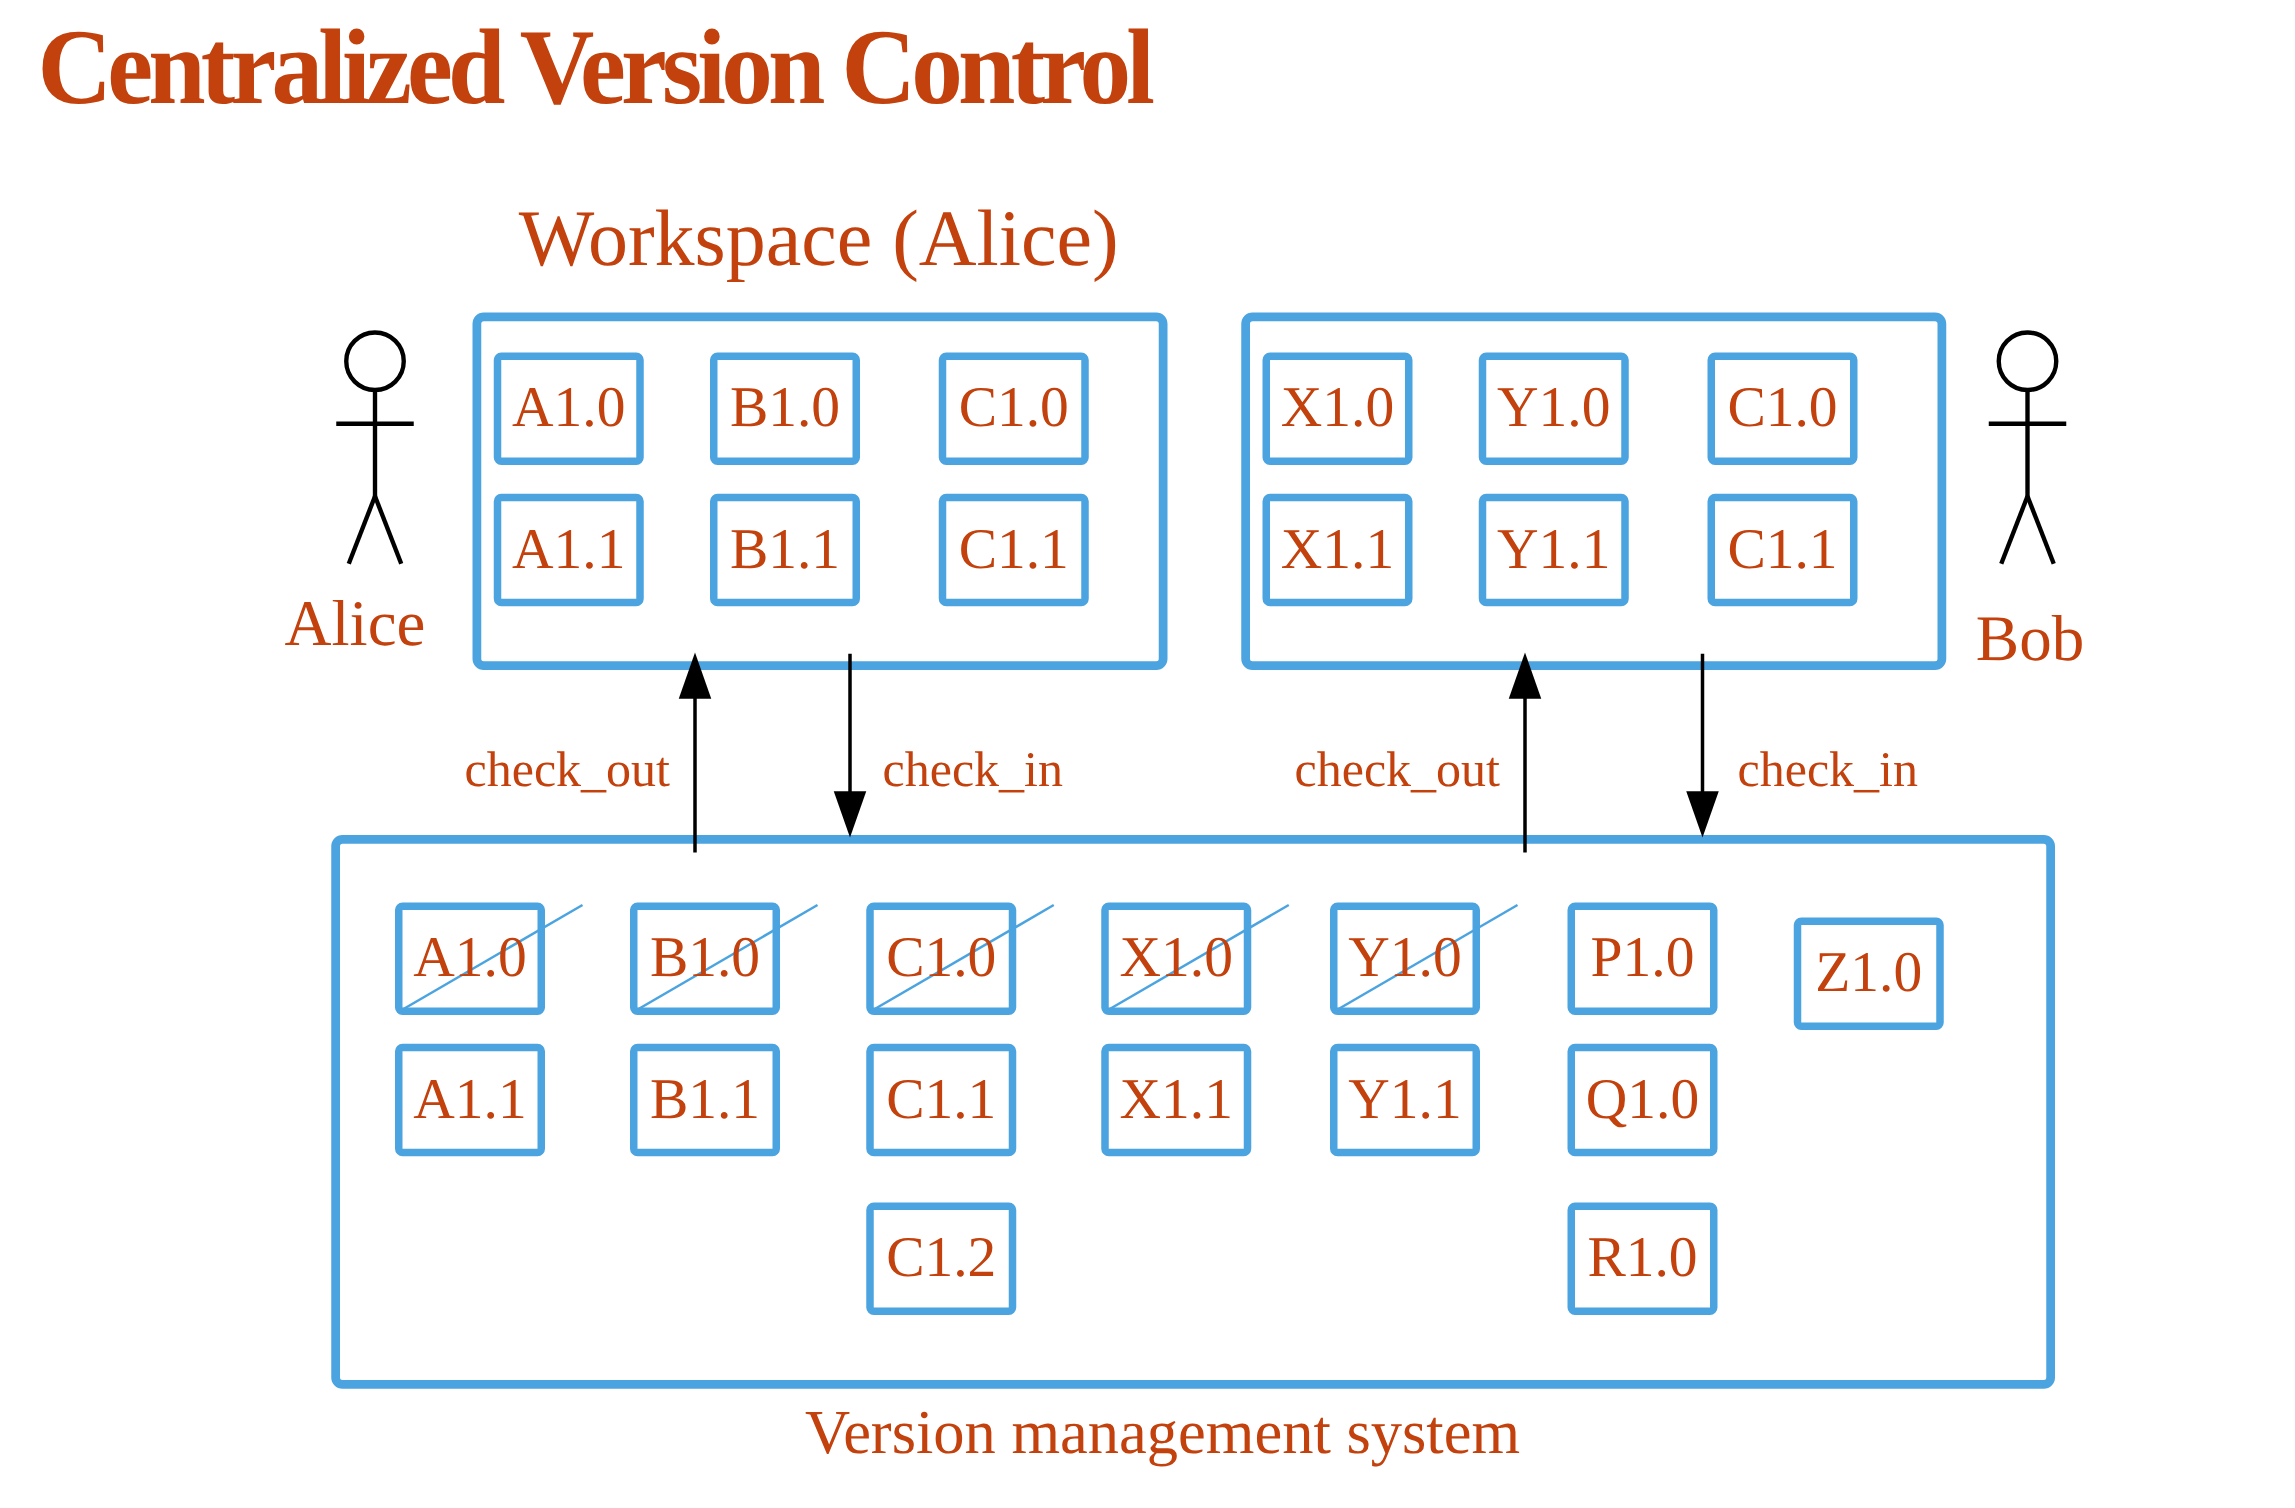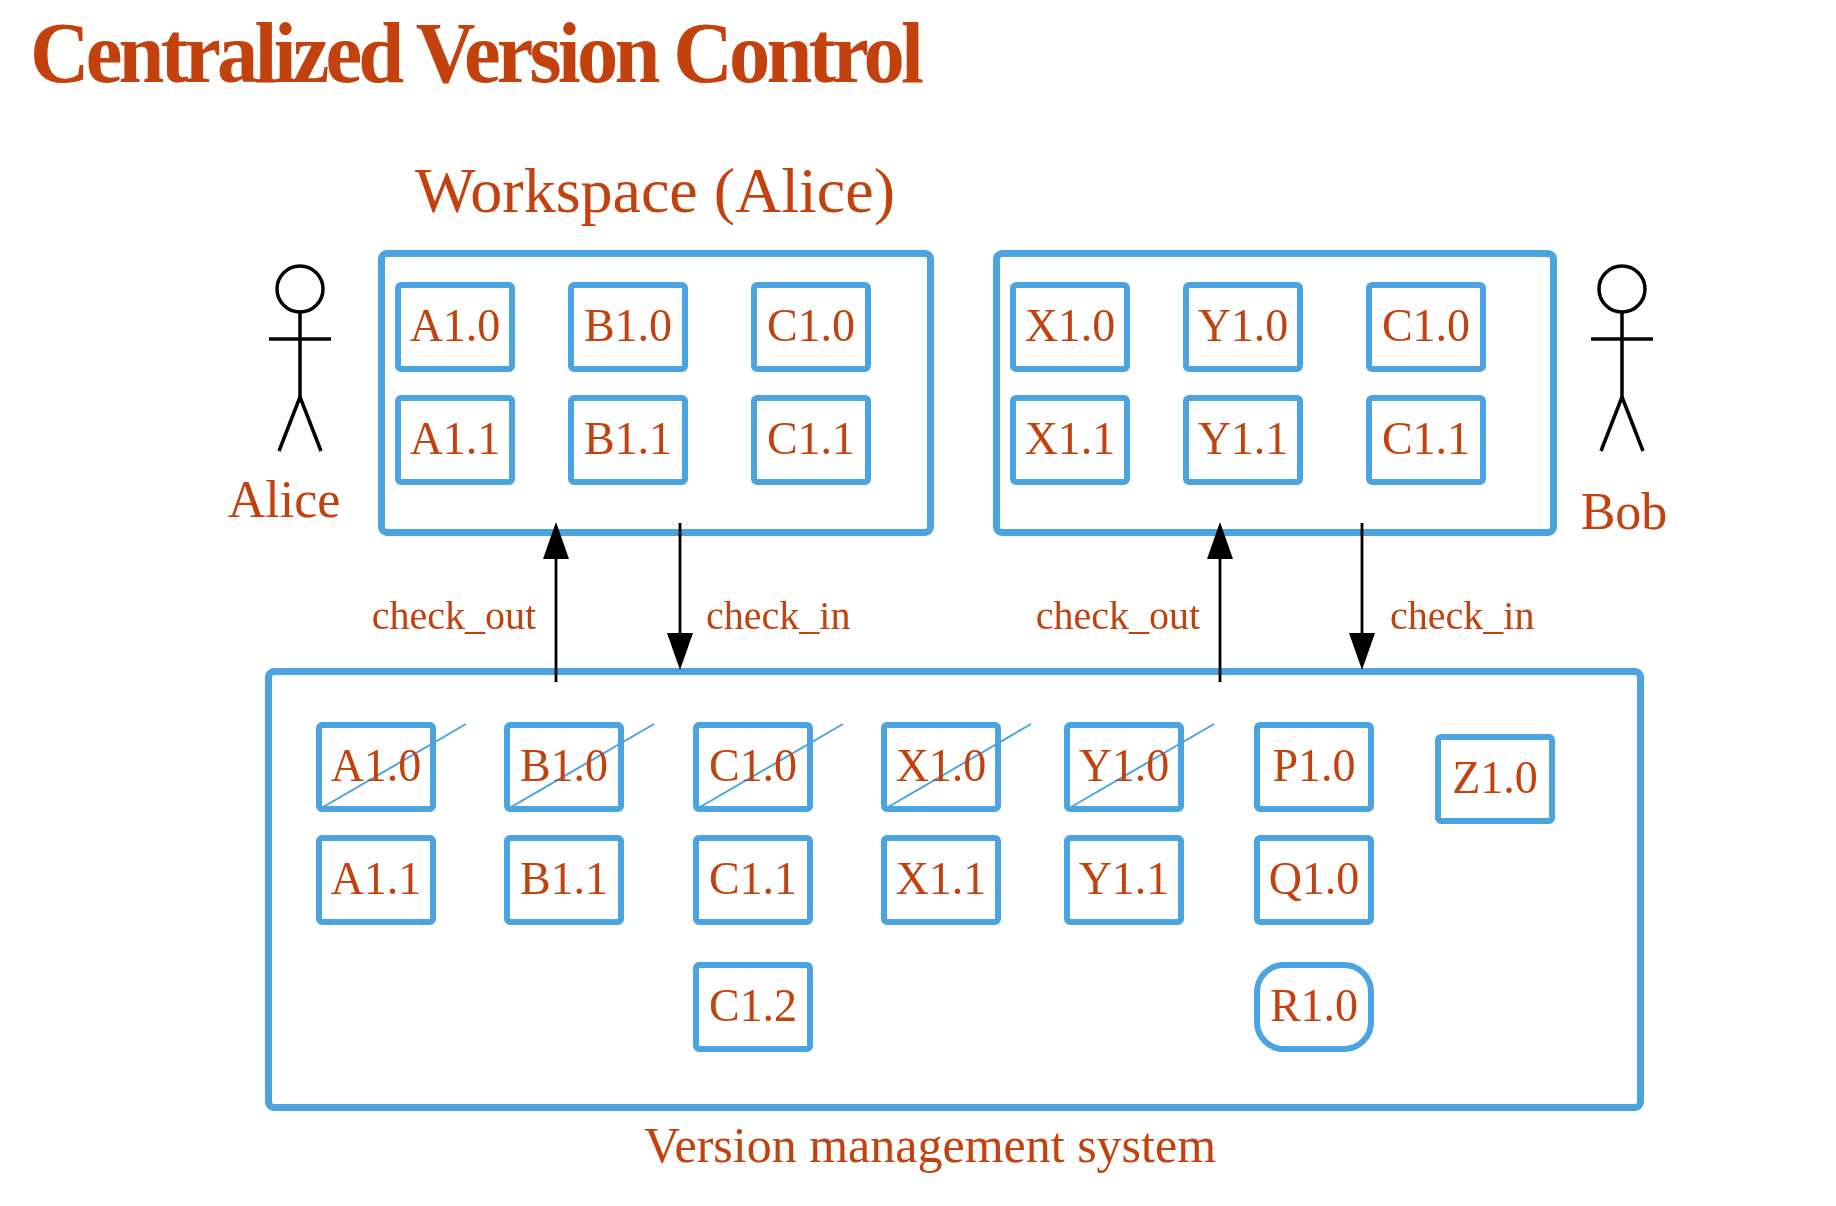--- a/index.html
+++ b/index.html
@@ -104,21 +104,21 @@
         </svg><span class="lbl">Y1.0</span></div>
       <div class="file-box" style="left: 982px; top: 47px;"><span class="lbl">P1.0</span></div>
       <div class="file-box" style="left: 1163px; top: 47px; margin-top: 12px;"><span class="lbl">Z1.0</span></div>
       <div class="file-box" style="left: 44px; top: 160px;"><span class="lbl">A1.1</span></div>
       <div class="file-box" style="left: 232px; top: 160px;"><span class="lbl">B1.1</span></div>
       <div class="file-box" style="left: 421px; top: 160px;"><span class="lbl">C1.1</span></div>
       <div class="file-box" style="left: 609px; top: 160px;"><span class="lbl">X1.1</span></div>
       <div class="file-box" style="left: 792px; top: 160px;"><span class="lbl">Y1.1</span></div>
       <div class="file-box" style="left: 982px; top: 160px;"><span class="lbl">Q1.0</span></div>
       <div class="file-box" style="left: 421px; top: 287px;"><span class="lbl">C1.2</span></div>
-      <div class="file-box" style="left: 982px; top: 287px; border-radius: 30px;"><span class="lbl">R1.0</span></div>
+      <div class="file-box" style="left: 982px; top: 287px;"><span class="lbl">R1.0</span></div>
     </div>
 
   <div class="person-name" id="bob-name">Bob</div>
   <div class="person-name" id="alice-name">Alice</div>
 
   <div class="arrow-label right" id="alice-checkout-label">check_out</div>
   <div class="arrow-label left" id="alice-checkin-label">check_in</div>
   <div class="arrow-label right" id="bob-checkout-label">check_out</div>
   <div class="arrow-label left" id="bob-checkin-label">check_in</div>
 

